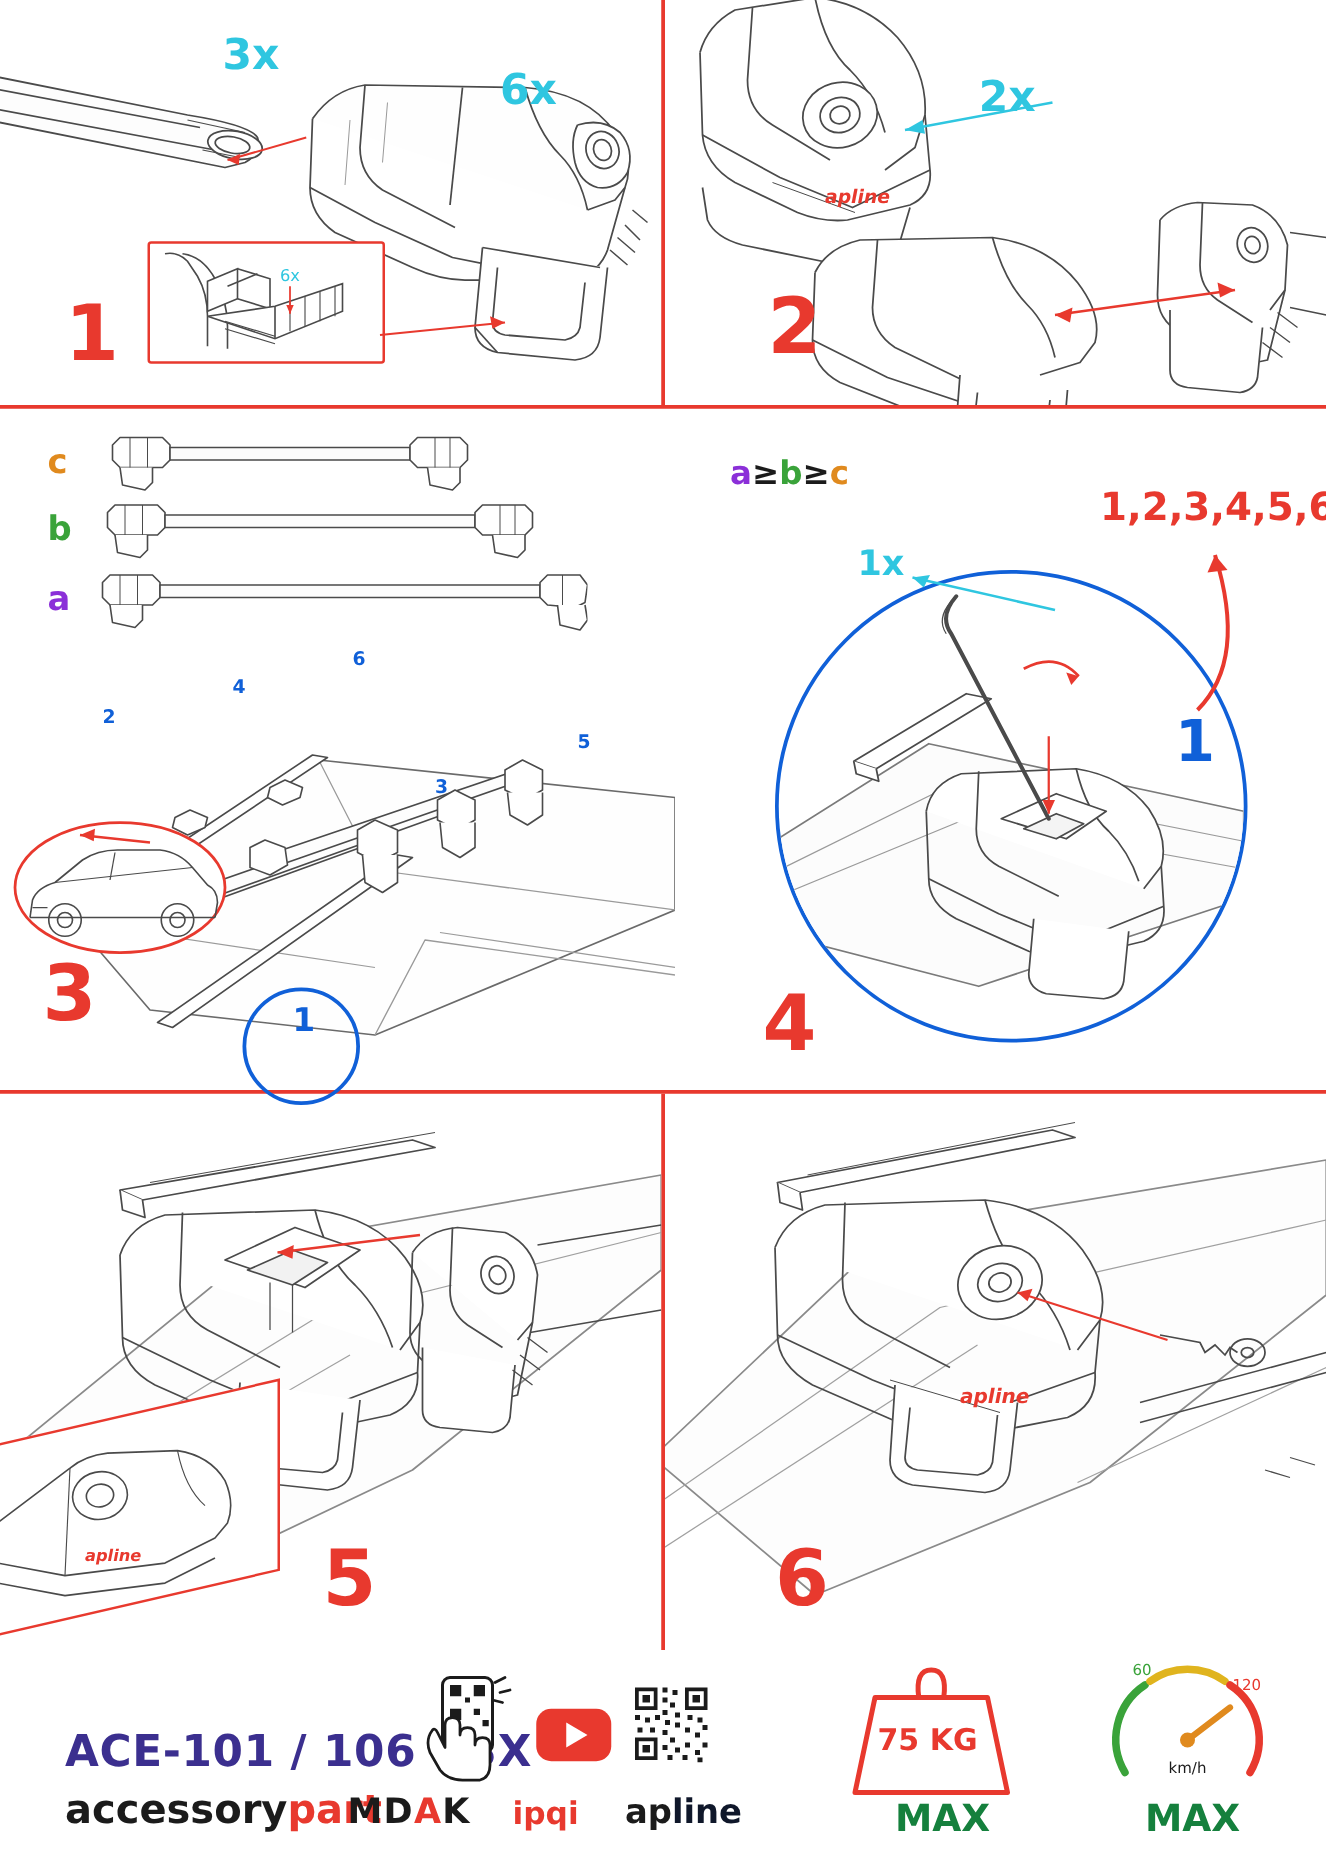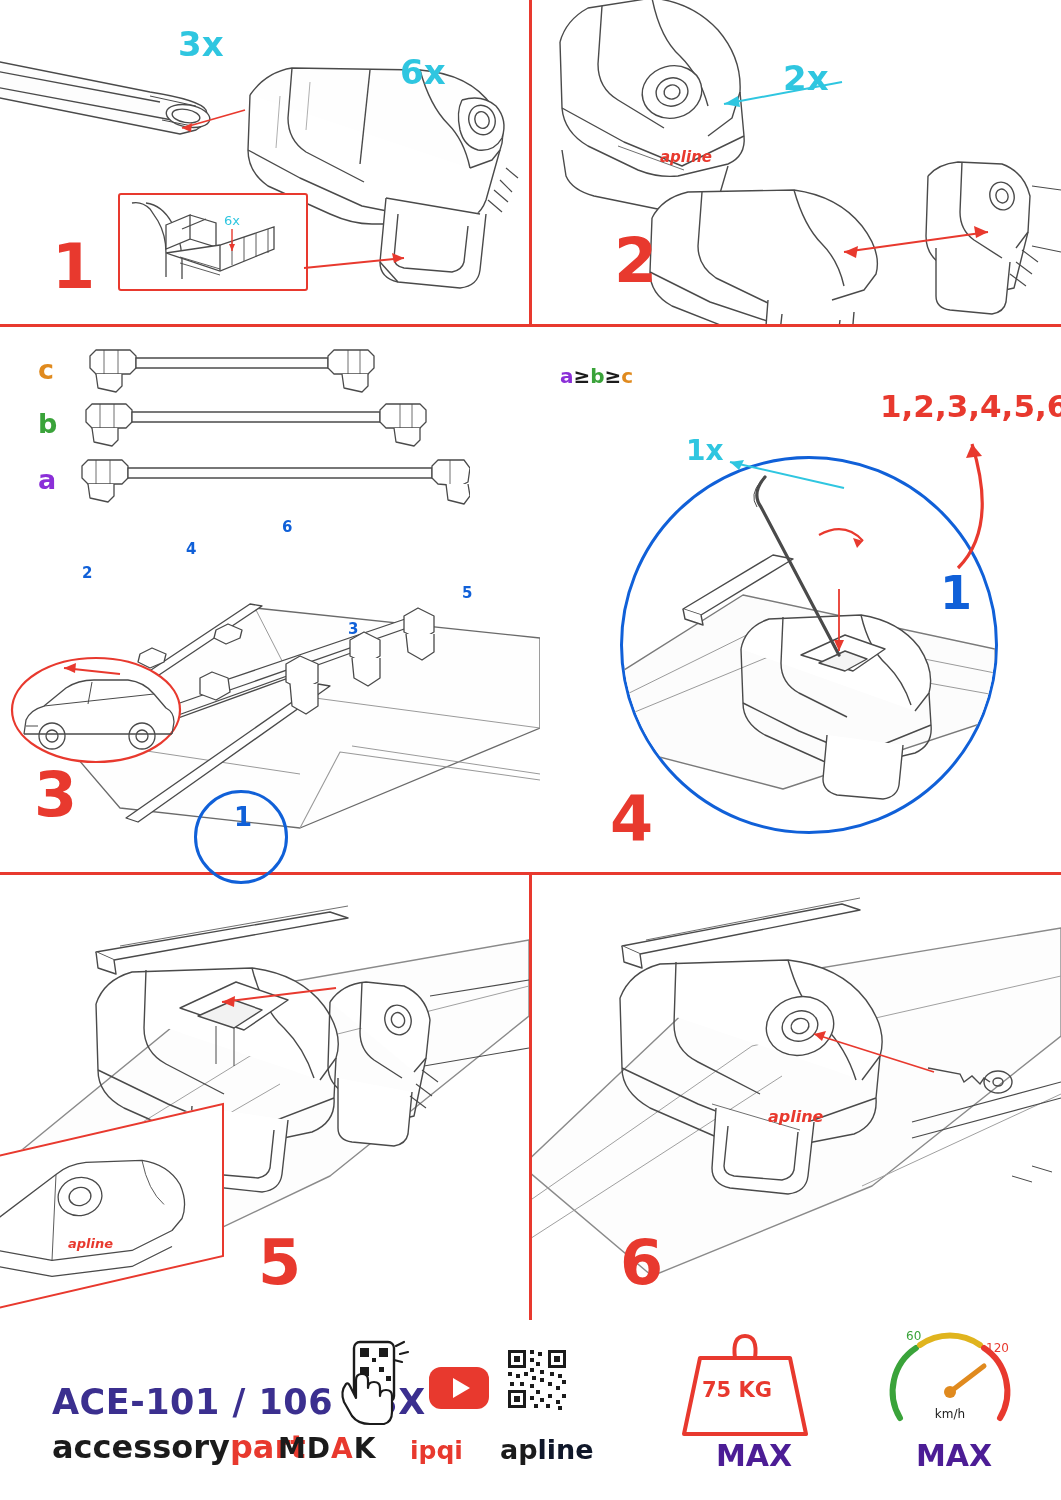--- a/index.html
+++ b/index.html
@@ -41,23 +41,24 @@
 
   .label-abc{
     position:absolute;
     font-size:27px;
     font-weight:bold;
     font-family:"DejaVu Sans", sans-serif;
   }
 
   .ineq{
     position:absolute;
-    font-size:20px;
-    font-weight:bold;
-    font-family:"DejaVu Sans", sans-serif;
+    font-size:26px;
+    font-weight:bold;
+    font-family:"DejaVu Sans", sans-serif;
+    margin-left:24px;
   }
 
   .seq{
     position:absolute;
     font-size:31px;
     font-weight:bold;
     color:#e8392e;
     font-family:"DejaVu Sans", sans-serif;
   }
   .seq span{display:inline;}
@@ -108,26 +109,26 @@
   }
   .brand-apline{
     position:absolute;left:500px;top:1434px;
     font-size:27px;font-weight:bold;color:#1b1b1b;
     font-family:"DejaVu Sans", sans-serif;
   }
   .brand-apline .line{color:#0f172a;}
 
   .maxtext{
     position:absolute;
-    font-size:30px;font-weight:bold;color:#4c1d95;
+    font-size:30px;font-weight:bold;color:#15803d;
     font-family:"DejaVu Sans", sans-serif;
   }
   .kgtext{
     position:absolute;
-    font-size:21px;font-weight:bold;color:#e8392e;
+    font-size:24px;font-weight:bold;color:#e8392e;
     font-family:"DejaVu Sans", sans-serif;
   }
 
   svg{display:block;}
   .abs{position:absolute;}
 </style>
 </head>
 <body>
 
 <div class="page">

